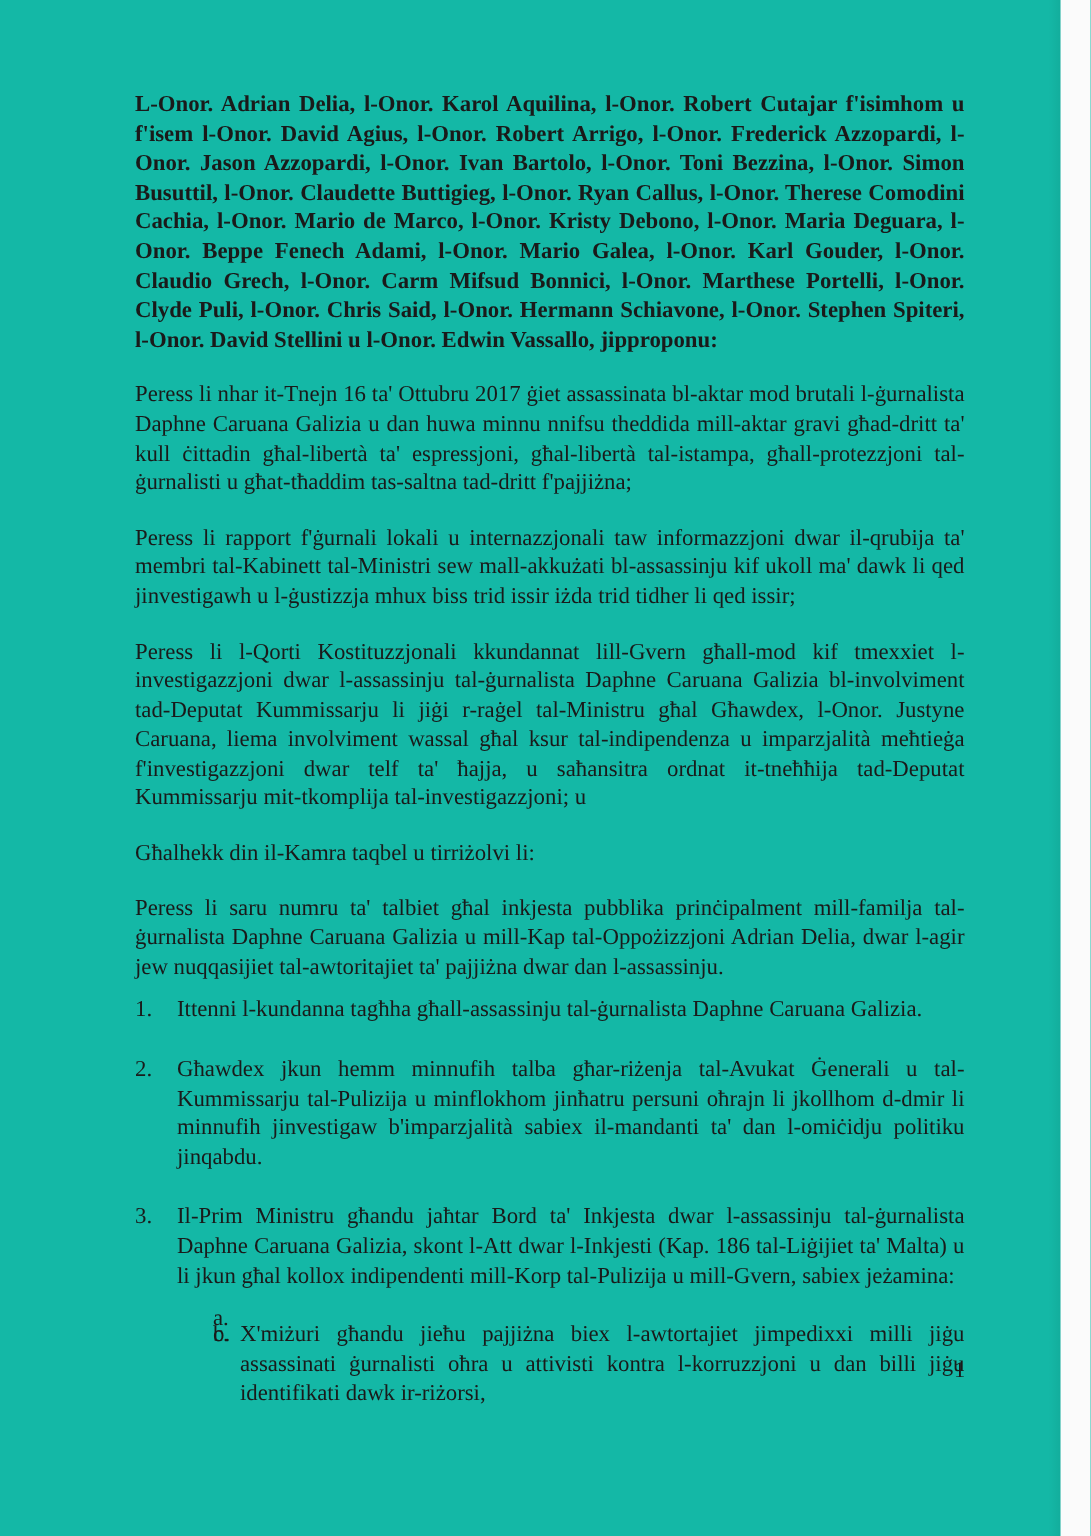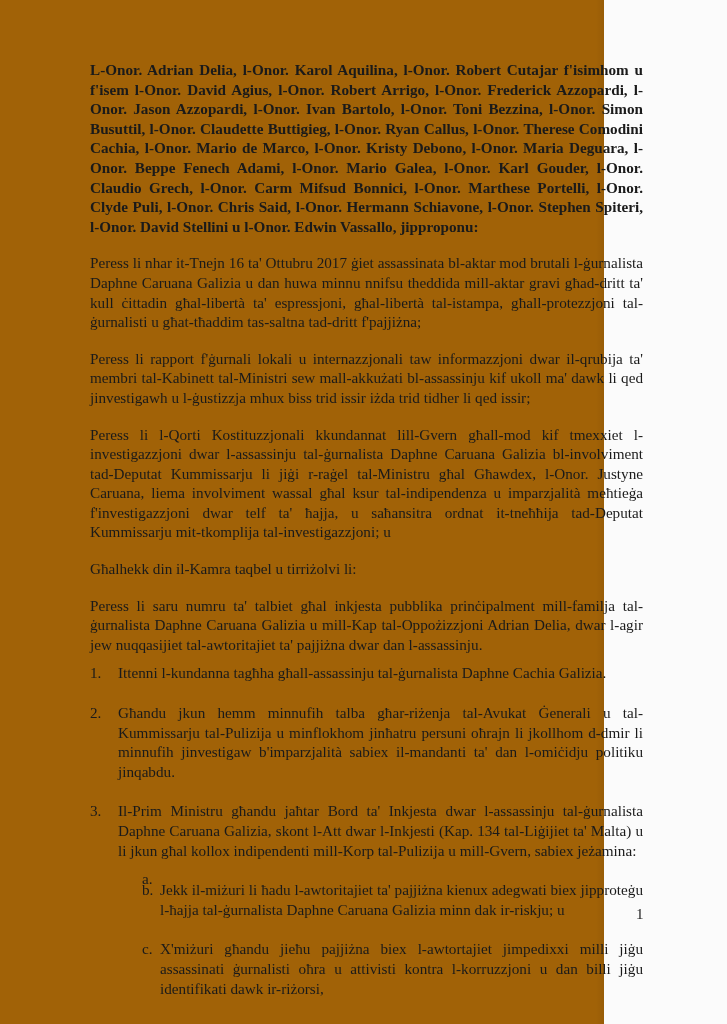--- a/index.html
+++ b/index.html
@@ -4,22 +4,22 @@
 <style>
   html, body { margin: 0; padding: 0; }
   body {
     width: 727px; height: 1024px; overflow: hidden;
     background: #fbfbfb;
     font-family: "Liberation Serif", "DejaVu Serif", serif;
     color: #1a1a1a;
     position: relative;
   }
   .page {
-    position: absolute; left: 0; top: 0; width: 604px; height: 1024px;
-    background: #a16207;
+    position: absolute; left: 0; top: 0; width: 707px; height: 1024px;
+    background: #14b8a6;
   }
   .edge-shadow {
     position: absolute; right: 0; top: 0; width: 8px; height: 1024px;
     background: linear-gradient(to right, rgba(0,0,0,0), rgba(0,0,0,0.06));
   }
   .content {
     position: absolute; left: 90px; top: 60px; width: 553px;
     font-size: 15.2px; line-height: 19.6px;
   }
   p { margin: 0; text-align: justify; }
@@ -45,37 +45,36 @@
 
     <p class="gap-lg">Peress li nhar it-Tnejn 16 ta' Ottubru 2017 ġiet assassinata bl-aktar mod brutali l-ġurnalista Daphne Caruana Galizia u dan huwa minnu nnifsu theddida mill-aktar gravi għad-dritt ta' kull ċittadin għal-libertà ta' espressjoni, għal-libertà tal-istampa, għall-protezzjoni tal-ġurnalisti u għat-tħaddim tas-saltna tad-dritt f'pajjiżna;</p>
     <p class="gap-lg">Peress li rapport f'ġurnali lokali u internazzjonali taw informazzjoni dwar il-qrubija ta' membri tal-Kabinett tal-Ministri sew mall-akkużati bl-assassinju kif ukoll ma' dawk li qed jinvestigawh u l-ġustizzja mhux biss trid issir iżda trid tidher li qed issir;</p>
     <p class="gap-lg">Peress li l-Qorti Kostituzzjonali kkundannat lill-Gvern għall-mod kif tmexxiet l-investigazzjoni dwar l-assassinju tal-ġurnalista Daphne Caruana Galizia bl-involviment tad-Deputat Kummissarju li jiġi r-raġel tal-Ministru għal Għawdex, l-Onor. Justyne Caruana, liema involviment wassal għal ksur tal-indipendenza u imparzjalità meħtieġa f'investigazzjoni dwar telf ta' ħajja, u saħansitra ordnat it-tneħħija tad-Deputat Kummissarju mit-tkomplija tal-investigazzjoni; u</p>
     <p class="gap-lg">Għalhekk din il-Kamra taqbel u tirriżolvi li:</p>
 
     <p class="gap-lg">Peress li saru numru ta' talbiet għal inkjesta pubblika prinċipalment mill-familja tal-ġurnalista Daphne Caruana Galizia u mill-Kap tal-Oppożizzjoni Adrian Delia, dwar l-agir jew nuqqasijiet tal-awtoritajiet ta' pajjiżna dwar dan l-assassinju.</p>
 
     <div class="item gap-md">
       <span class="num">1.</span>
-      <span>Ittenni l-kundanna tagħha għall-assassinju tal-ġurnalista Daphne Cachia Galizia.</span>
+      <span>Ittenni l-kundanna tagħha għall-assassinju tal-ġurnalista Daphne Caruana Galizia.</span>
     </div>
     <div class="item gap-item">
       <span class="num">2.</span>
-      <span>Għandu jkun hemm minnufih talba għar-riżenja tal-Avukat Ġenerali u tal-Kummissarju tal-Pulizija u minflokhom jinħatru persuni oħrajn li jkollhom d-dmir li minnufih jinvestigaw b'imparzjalità sabiex il-mandanti ta' dan l-omiċidju politiku jinqabdu.</span>
+      <span>Għawdex jkun hemm minnufih talba għar-riżenja tal-Avukat Ġenerali u tal-Kummissarju tal-Pulizija u minflokhom jinħatru persuni oħrajn li jkollhom d-dmir li minnufih jinvestigaw b'imparzjalità sabiex il-mandanti ta' dan l-omiċidju politiku jinqabdu.</span>
     </div>
     <div class="item gap-item">
       <span class="num">3.</span>
-      <span>Il-Prim Ministru għandu jaħtar Bord ta' Inkjesta dwar l-assassinju tal-ġurnalista Daphne Caruana Galizia, skont l-Att dwar l-Inkjesti (Kap. 134 tal-Liġijiet ta' Malta) u li jkun għal kollox indipendenti mill-Korp tal-Pulizija u mill-Gvern, sabiex jeżamina:</span>
+      <span>Il-Prim Ministru għandu jaħtar Bord ta' Inkjesta dwar l-assassinju tal-ġurnalista Daphne Caruana Galizia, skont l-Att dwar l-Inkjesti (Kap. 186 tal-Liġijiet ta' Malta) u li jkun għal kollox indipendenti mill-Korp tal-Pulizija u mill-Gvern, sabiex jeżamina:</span>
     </div>
 
     <div class="subitem gap-md">
       <span class="num">a.</span>
     </div>
     <div class="subitem gap-item">
       <span class="num">b.</span>
-      <span>Jekk il-miżuri li ħadu l-awtoritajiet ta' pajjiżna kienux adegwati biex jipproteġu l-ħajja tal-ġurnalista Daphne Caruana Galizia minn dak ir-riskju; u</span>
     </div>
     <div class="subitem gap-item">
       <span class="num">c.</span>
       <span>X'miżuri għandu jieħu pajjiżna biex l-awtortajiet jimpedixxi milli jiġu assassinati ġurnalisti oħra u attivisti kontra l-korruzzjoni u dan billi jiġu identifikati dawk ir-riżorsi, </span>
     </div>
   </div>
 
   <div class="page-number">1</div>
 </div>
 

